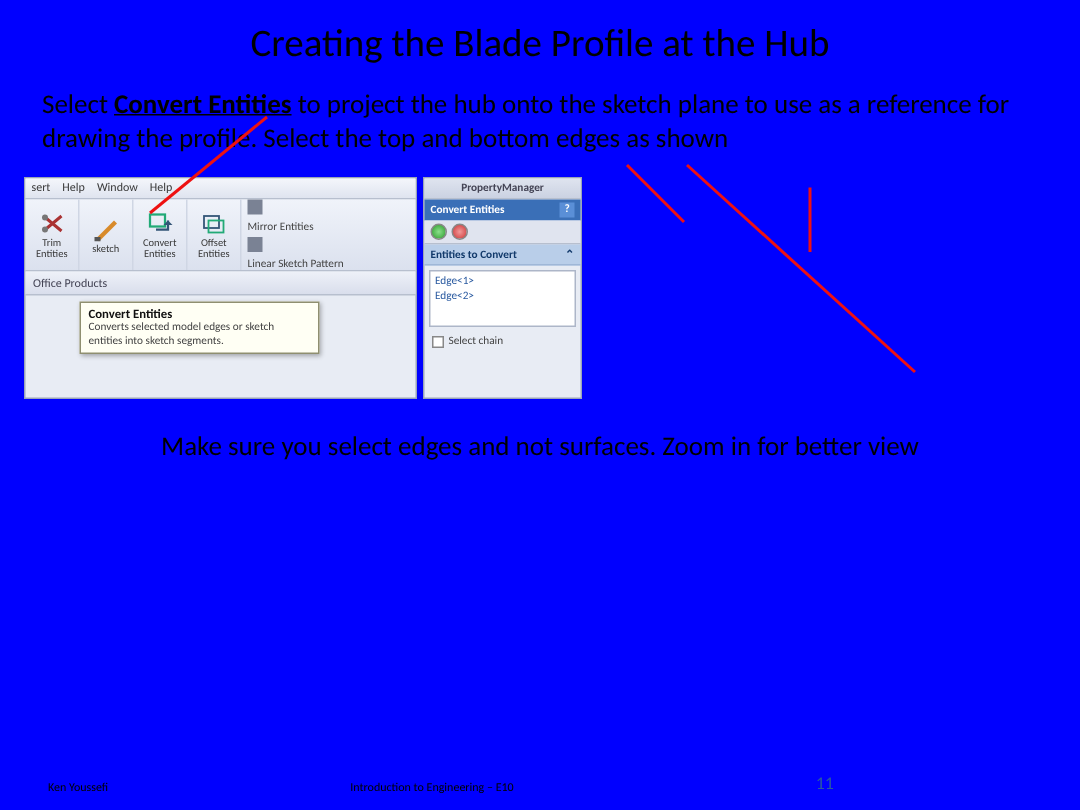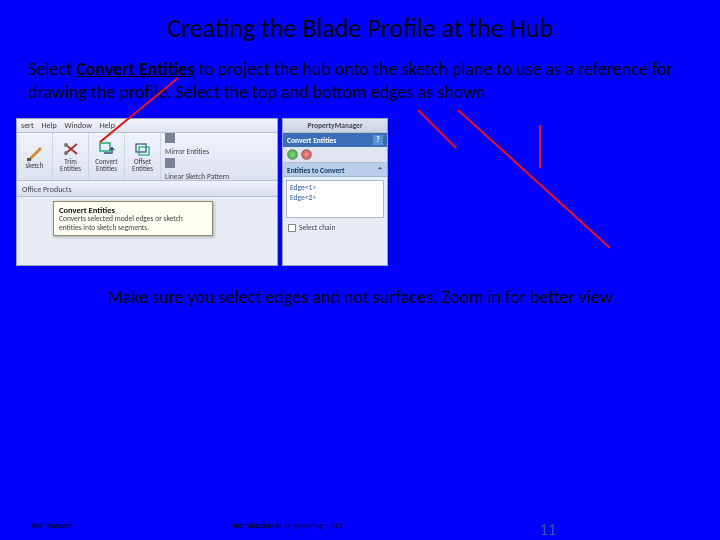--- a/index.html
+++ b/index.html
@@ -229,61 +229,61 @@
     text-align: center;
     font-size: 18px;
     color: #000;
   }
   .footer {
     position: absolute;
     bottom: 10px;
     left: 0;
     width: 576px;
     display: flex;
-    align-items: flex-start;
+    align-items: flex-end;
     font-size: 8px;
     color: #000;
   }
   .footer .copyright { position:absolute; left: 32px; }
   .footer .course { width: 100%; text-align: center; }
-  .footer .page { position:absolute; right: 20px; color: #2a5aa0; font-size: 16px; }
+  .footer .page { position:absolute; right: 20px; color: #2a5aa0; font-size: 12px; }
 </style>
 </head>
 <body>
 
 <h1 class="title">Creating the Blade Profile at the Hub</h1>
 
 <p class="instruction">
   <span>Select </span><span class="bold-underline">Convert Entities</span><span> to project the hub onto the sketch plane to use as a reference for drawing the profile. Select the top and bottom edges as shown</span>
 </p>
 
 <div class="screenshot-row">
 
   <div class="left-shot">
     <div class="menu-bar">
       <span>sert</span>
       <span>Help</span>
       <span>Window</span>
       <span>Help</span>
     </div>
     <div class="toolbar-row">
-      <div class="tool-btn">
-        <svg class="icn" viewBox="0 0 18 16">
-            <path d="M2 14 L14 2 L16 4 L4 16 Z" fill="#d88a2a"></path>
-            <rect x="1" y="13" width="4" height="3" fill="#555"></rect>
-          </svg>
-        <span>sketch</span>
-      </div>
       <div class="tool-btn">
         <svg class="icn" viewBox="0 0 18 16">
             <path d="M3 3 L15 13 M3 13 L15 3" stroke="#a33" stroke-width="2"></path>
             <circle cx="4" cy="4" r="2" fill="#777"></circle>
             <circle cx="4" cy="12" r="2" fill="#777"></circle>
           </svg>
         <span>Trim Entities</span>
+      </div>
+      <div class="tool-btn">
+        <svg class="icn" viewBox="0 0 18 16">
+            <path d="M2 14 L14 2 L16 4 L4 16 Z" fill="#d88a2a"></path>
+            <rect x="1" y="13" width="4" height="3" fill="#555"></rect>
+          </svg>
+        <span>sketch</span>
       </div>
       <div class="tool-btn">
         <svg class="icn" viewBox="0 0 18 16">
             <rect x="2" y="2" width="10" height="8" fill="none" stroke="#2a7" stroke-width="1.5"></rect>
             <path d="M6 12 L14 12 L14 6" fill="none" stroke="#357" stroke-width="1.5"></path>
             <path d="M11 9 L14 6 L17 9" fill="#357"></path>
           </svg>
         <span>Convert Entities</span>
       </div>
       <div class="tool-btn">

